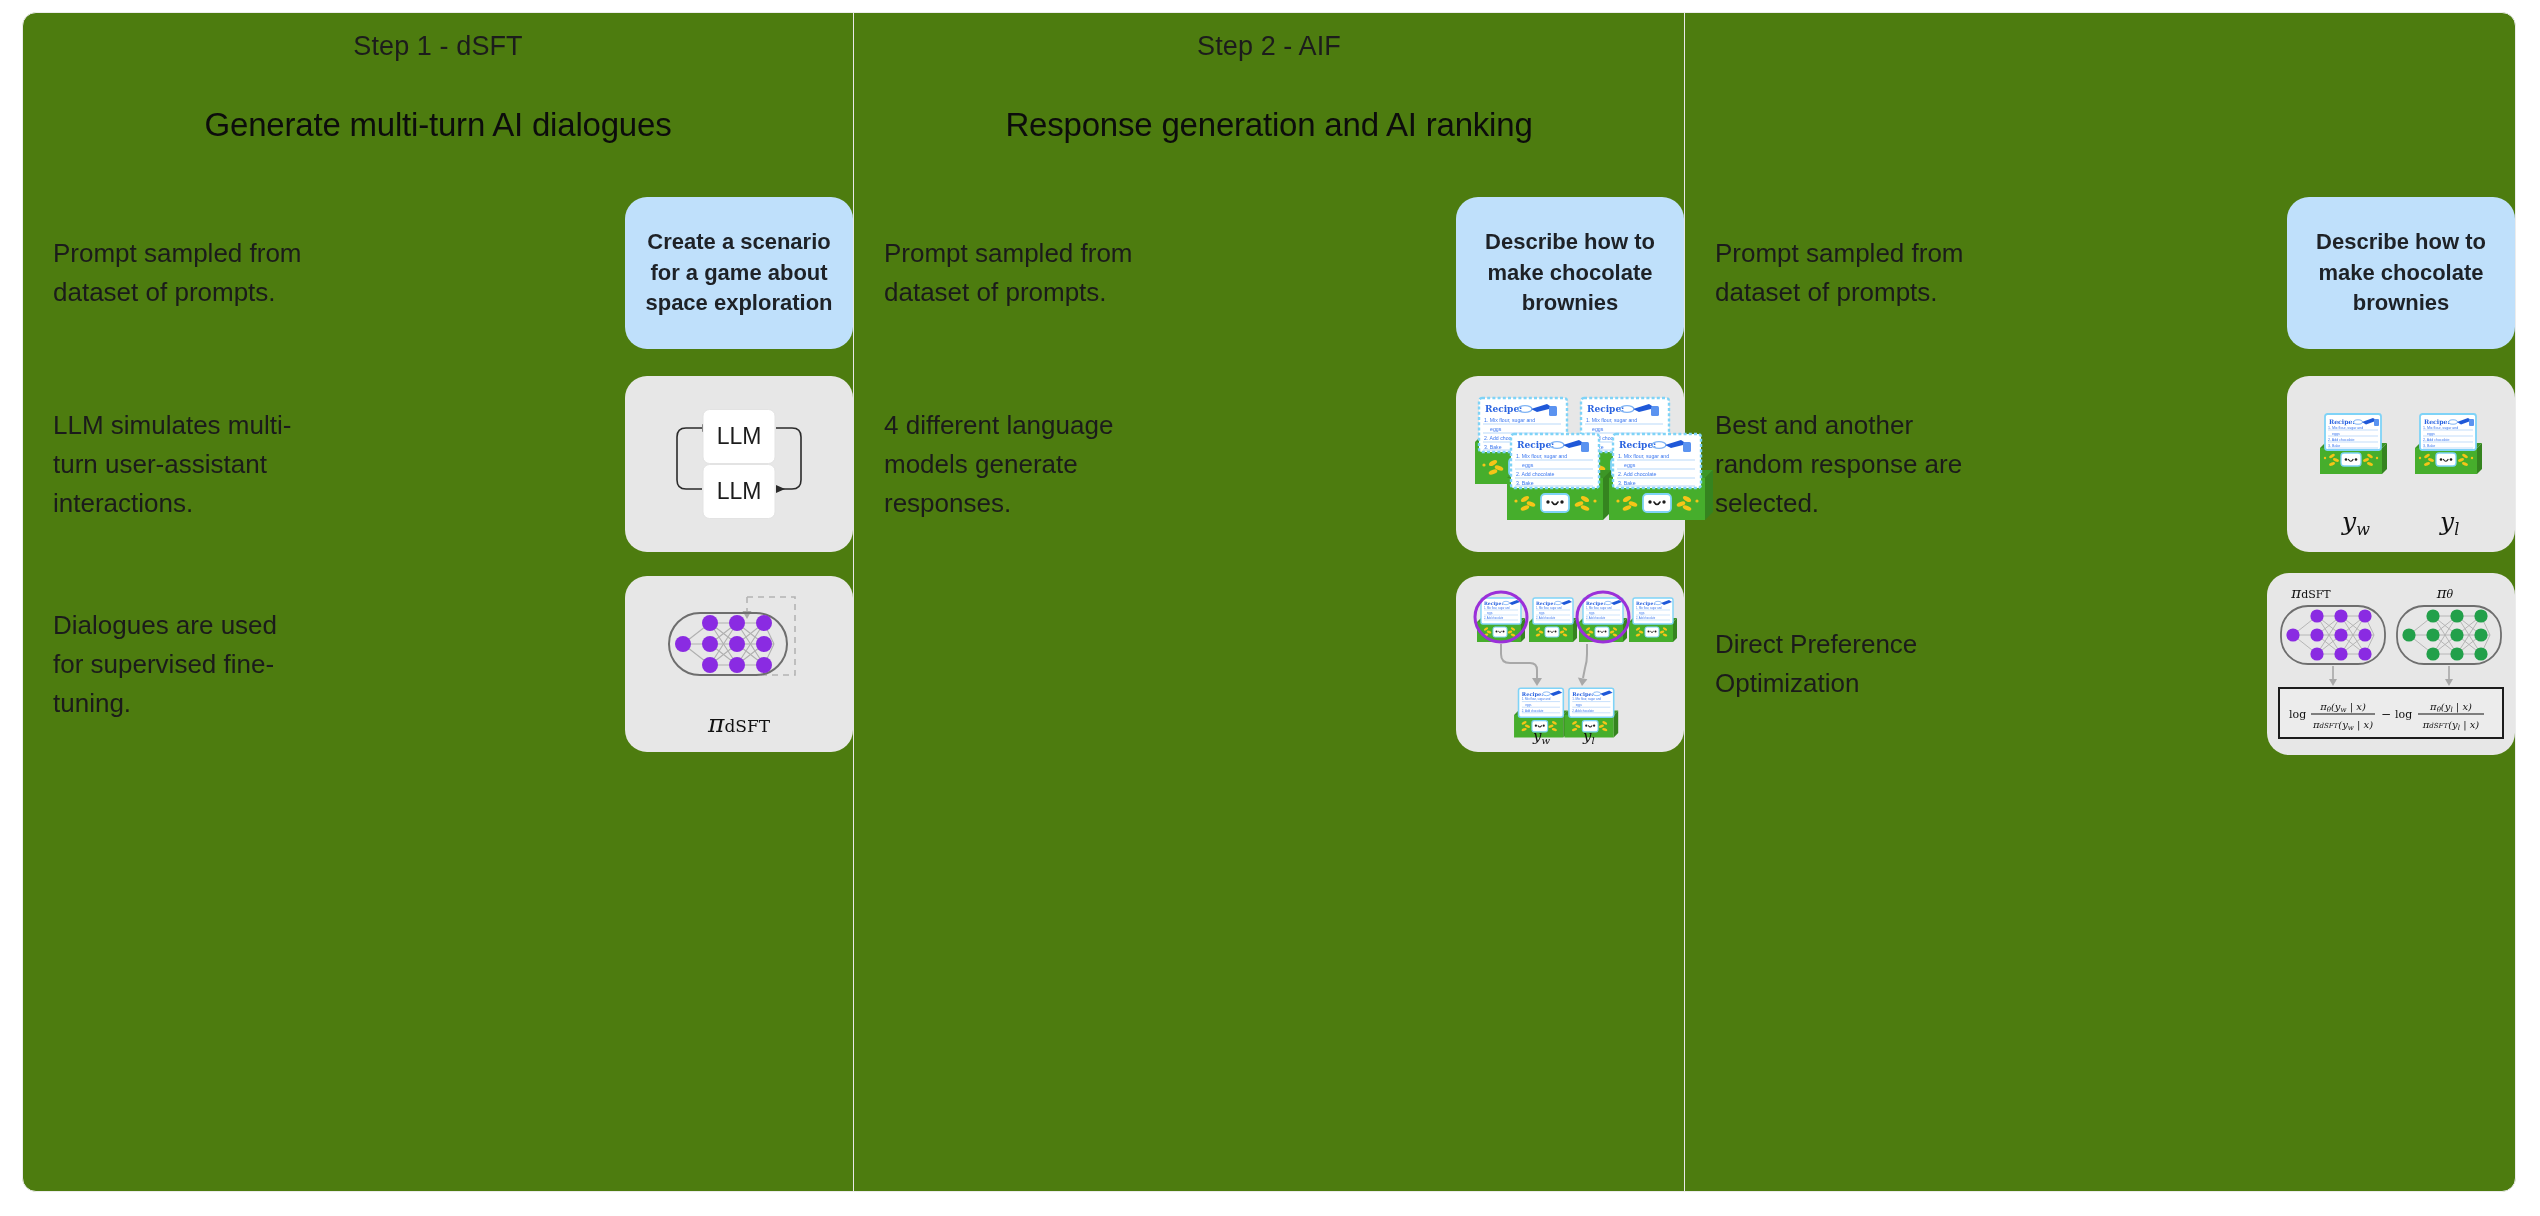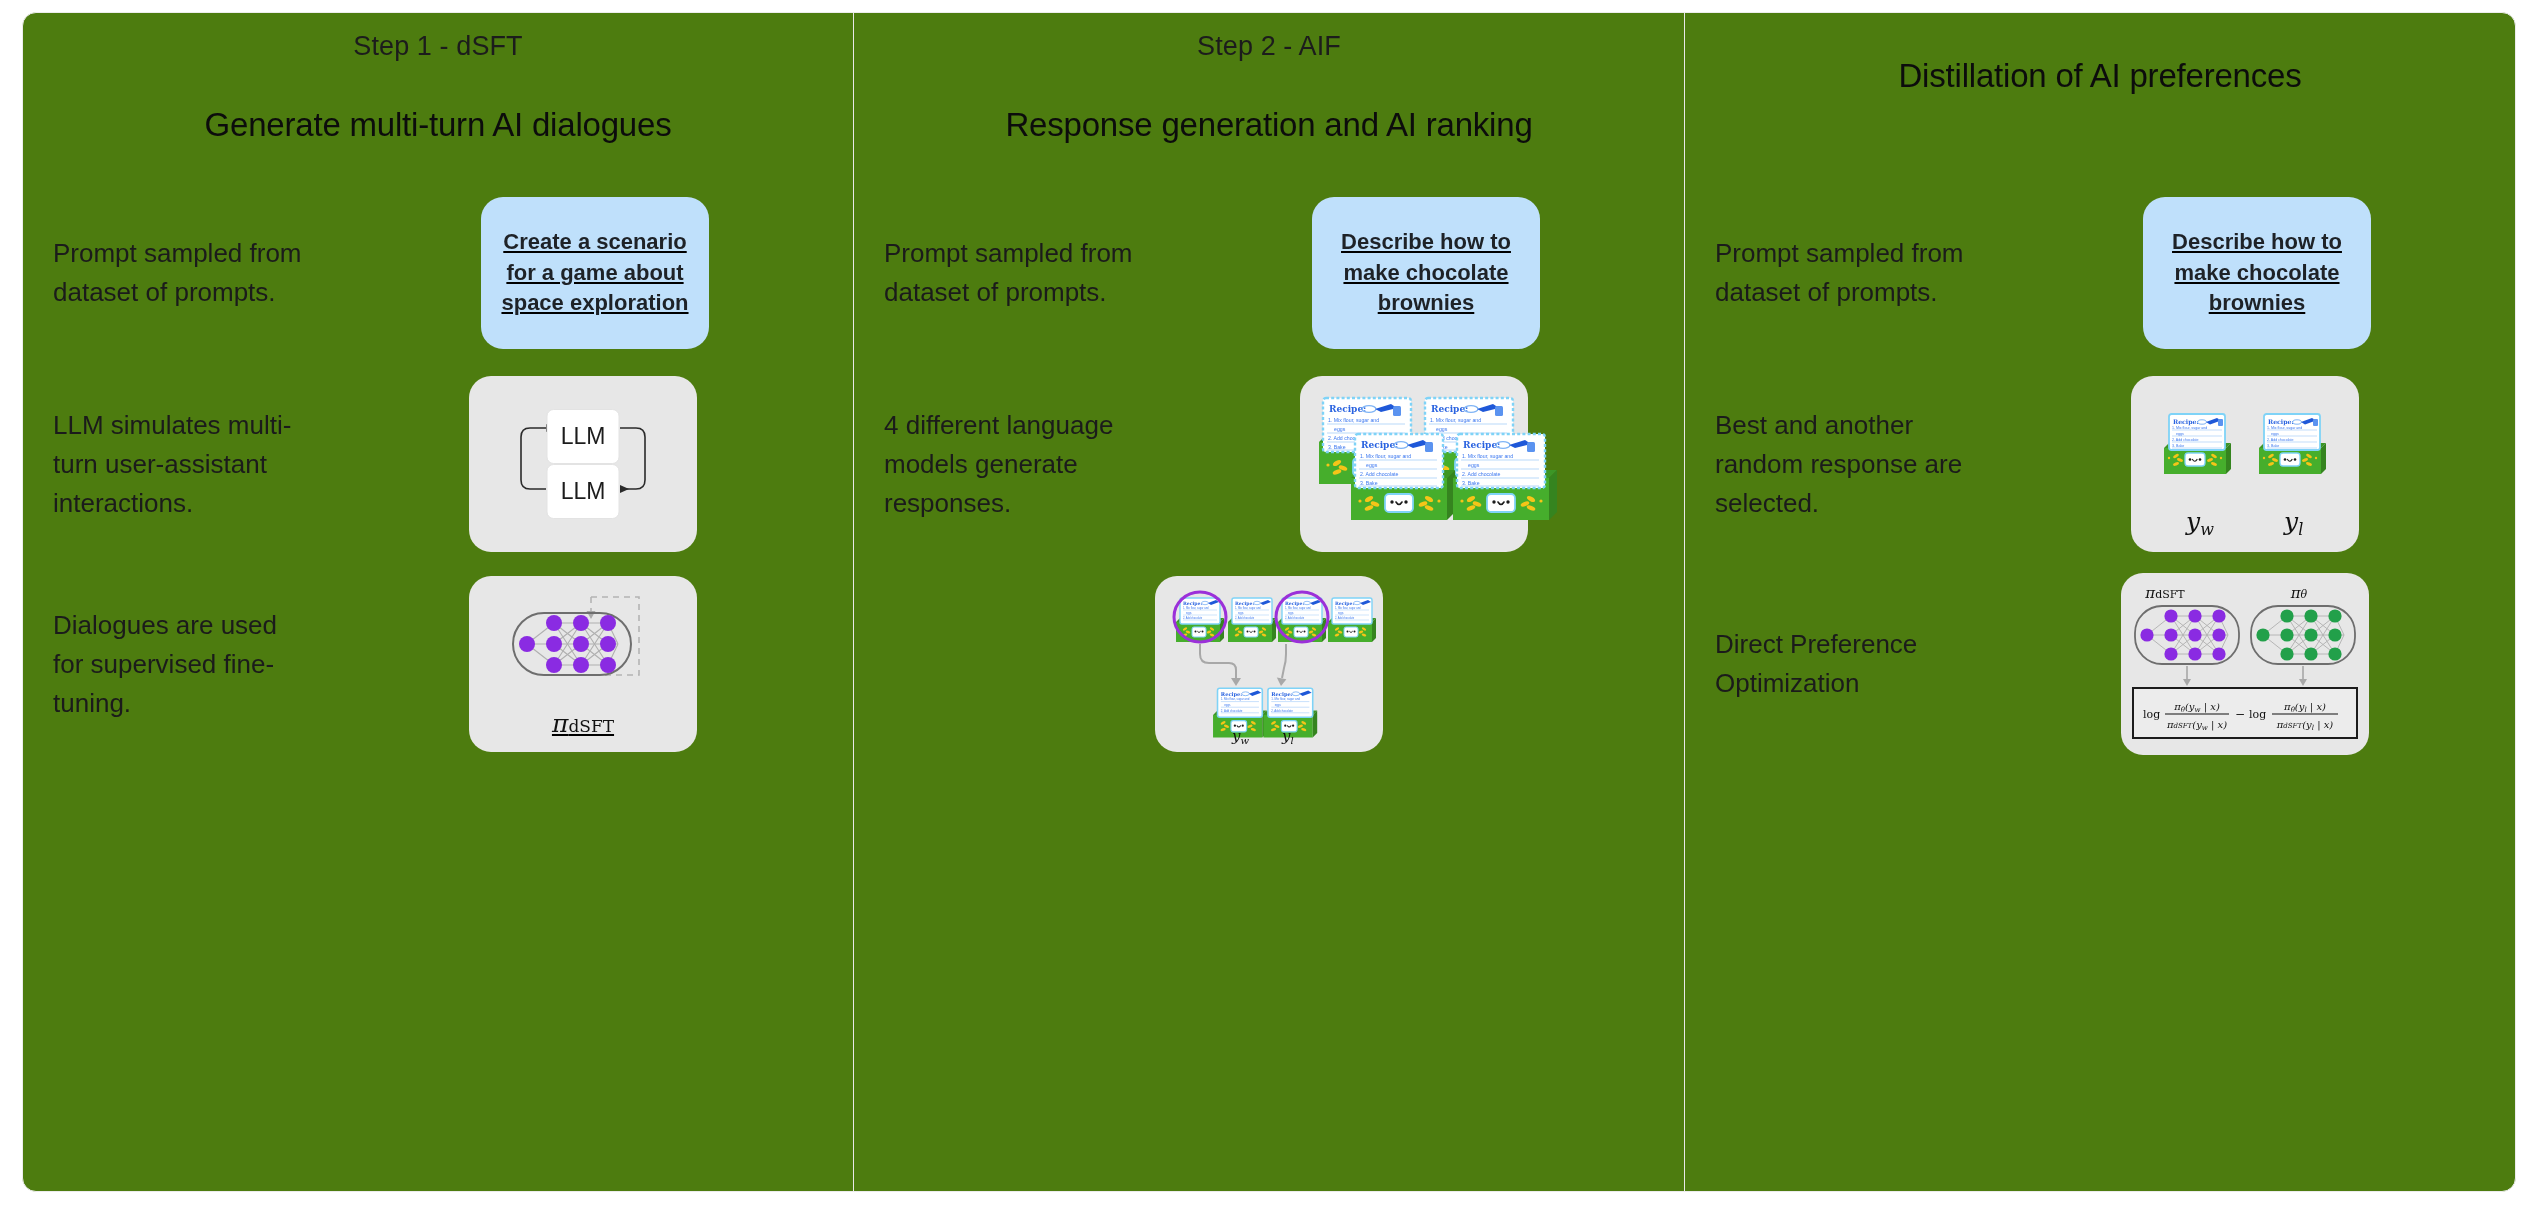--- a/index.html
+++ b/index.html
@@ -59,24 +59,23 @@
     flex: 0 0 auto;
     font-size: 26px;
     line-height: 1.5;
     color: #1b1b1b;
     padding-left: 30px;
     width: 290px;
   }
   .visual {
     flex: 1 1 auto;
     display: flex;
-    justify-content: center;
+    justify-content: flex-end;
     align-items: center;
     position: relative;
-    text-decoration: underline;
   }
 
   
   .prompt-box {
     background: #bfe0fb;
     border-radius: 22px;
     width: 228px;
     height: 152px;
     display: flex;
     align-items: center;
@@ -336,21 +335,20 @@
           </div>
         </div>
       </div>
 
     </div>
   </div>
 
   <div class="col-divider"></div>
 
   <div class="column">
-    <div class="step-title">Distillation of AI preferences</div>
     <div class="rows">
 
       <div class="row row-1">
         <div class="desc">Prompt sampled from dataset of prompts.</div>
         <div class="visual">
           <div class="prompt-box wide">Describe how to make chocolate brownies</div>
         </div>
       </div>
 
       <div class="row row-2">

